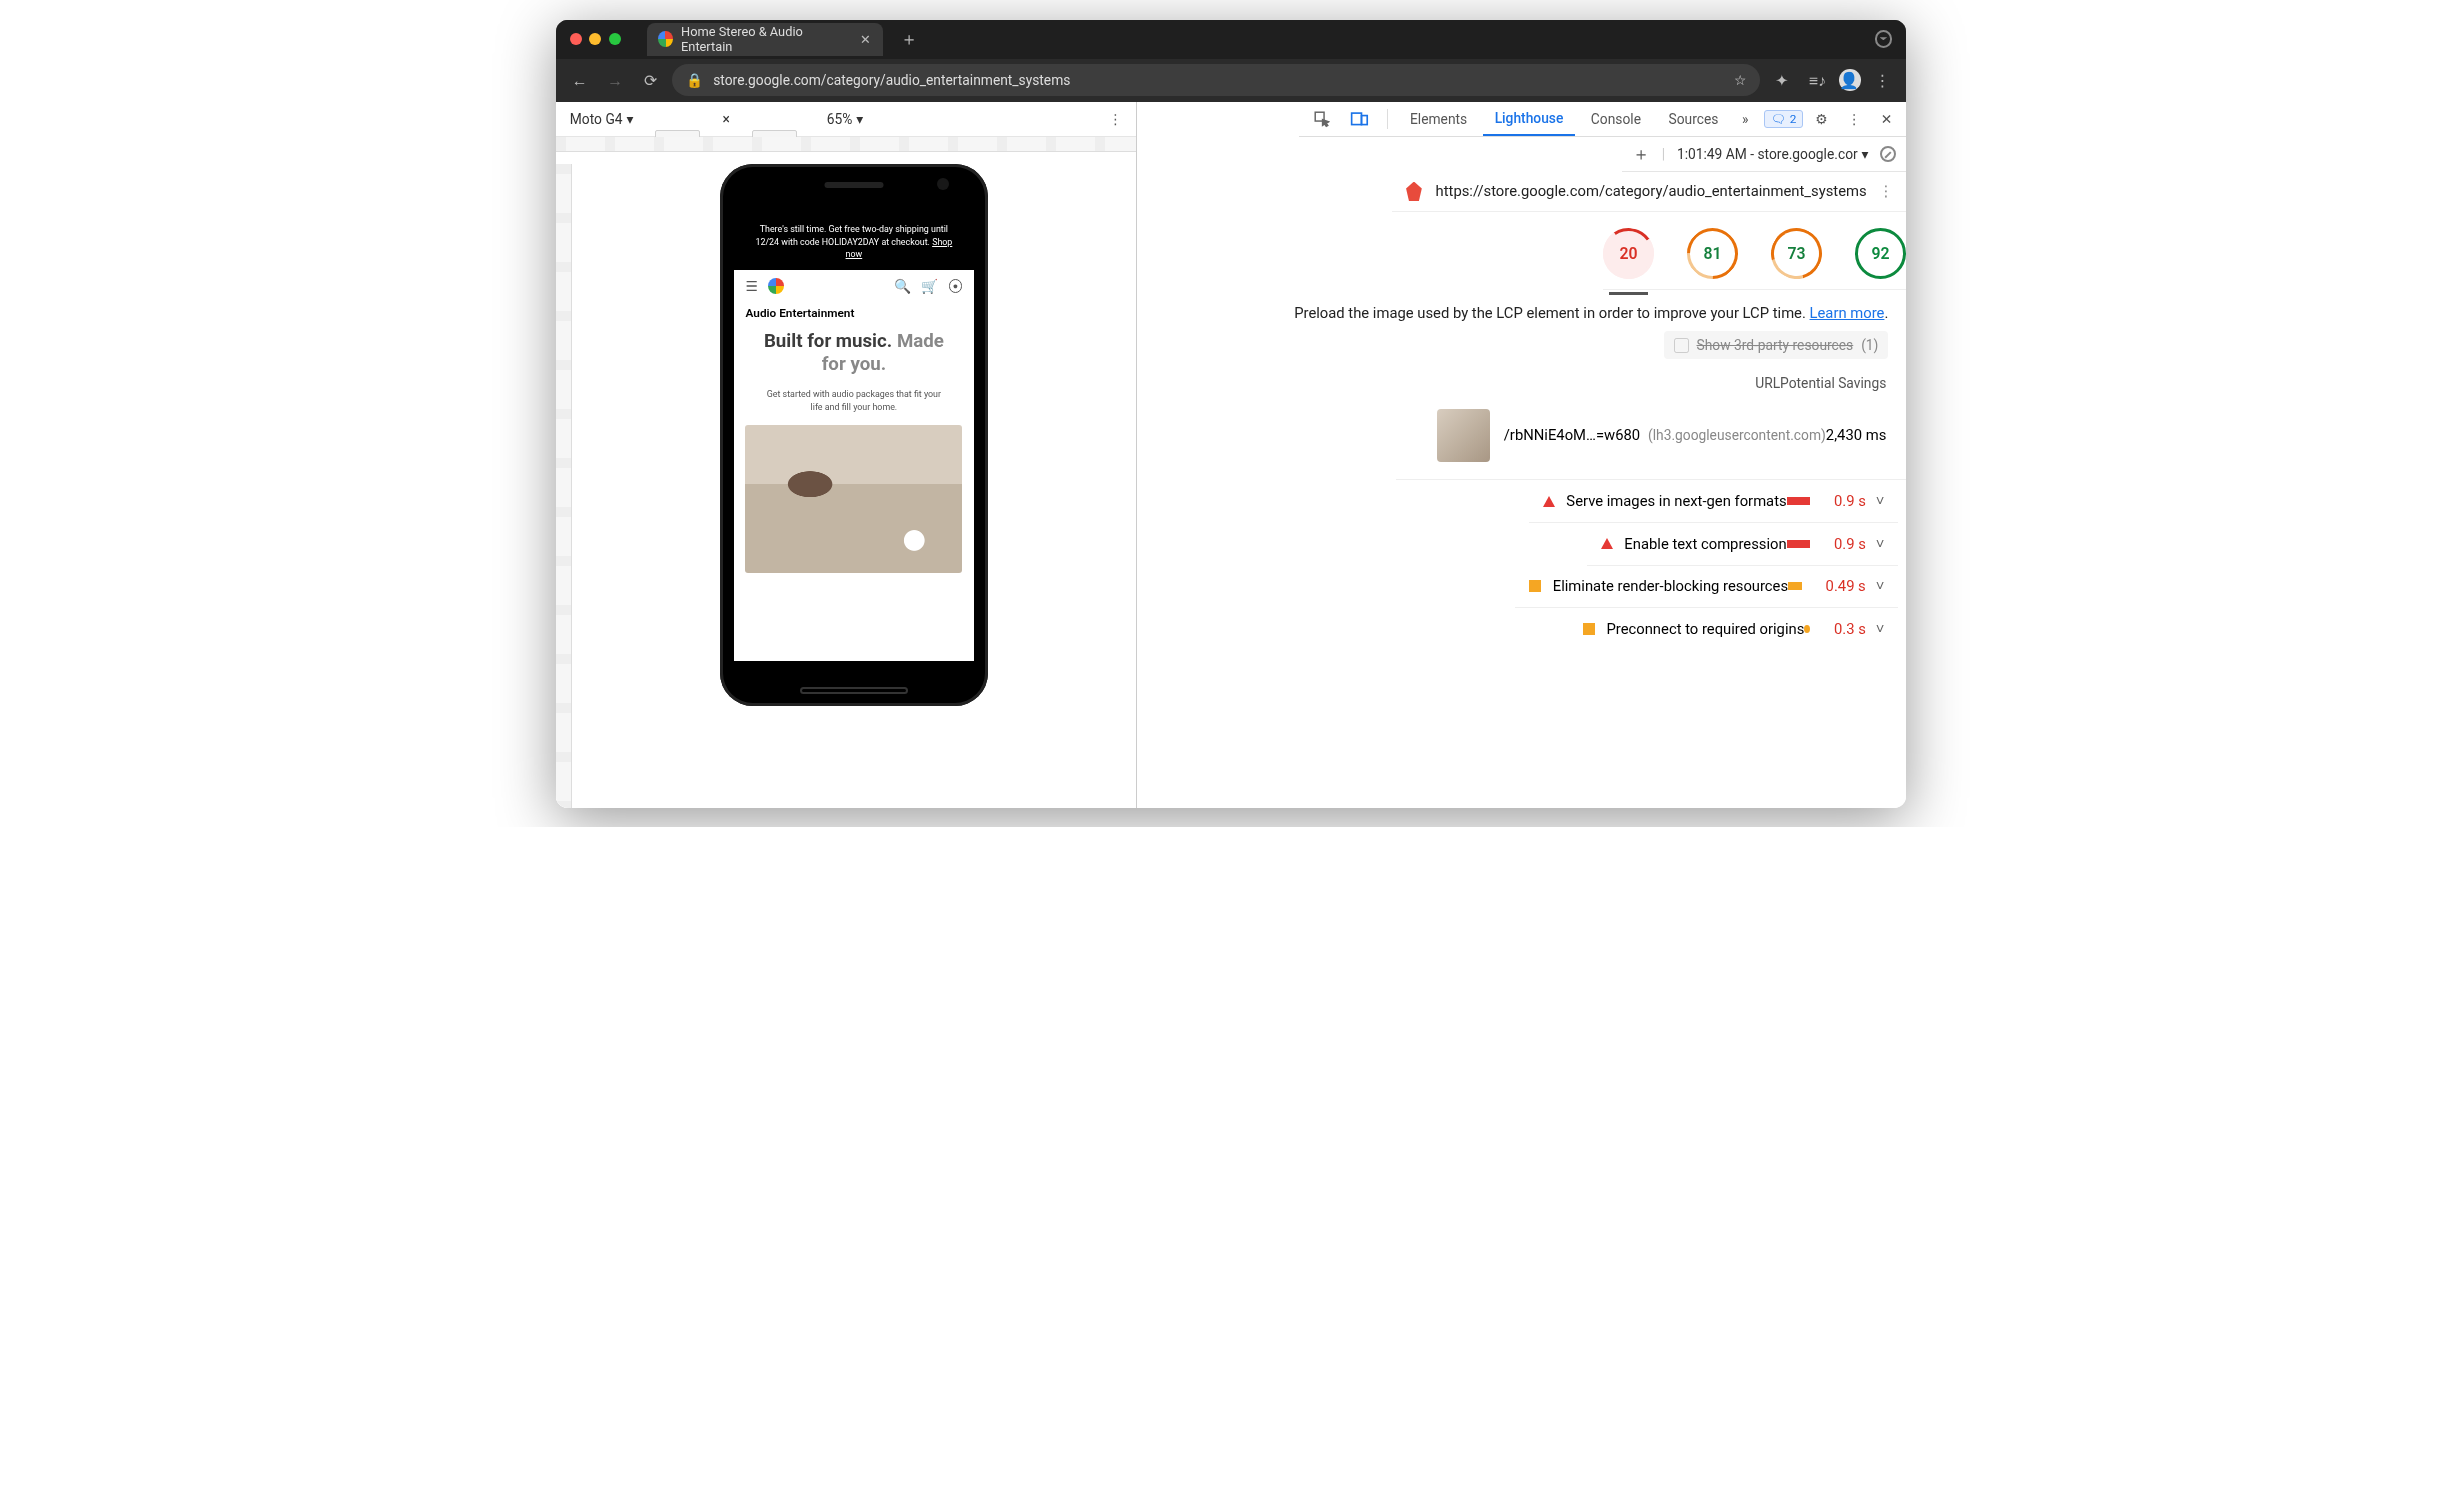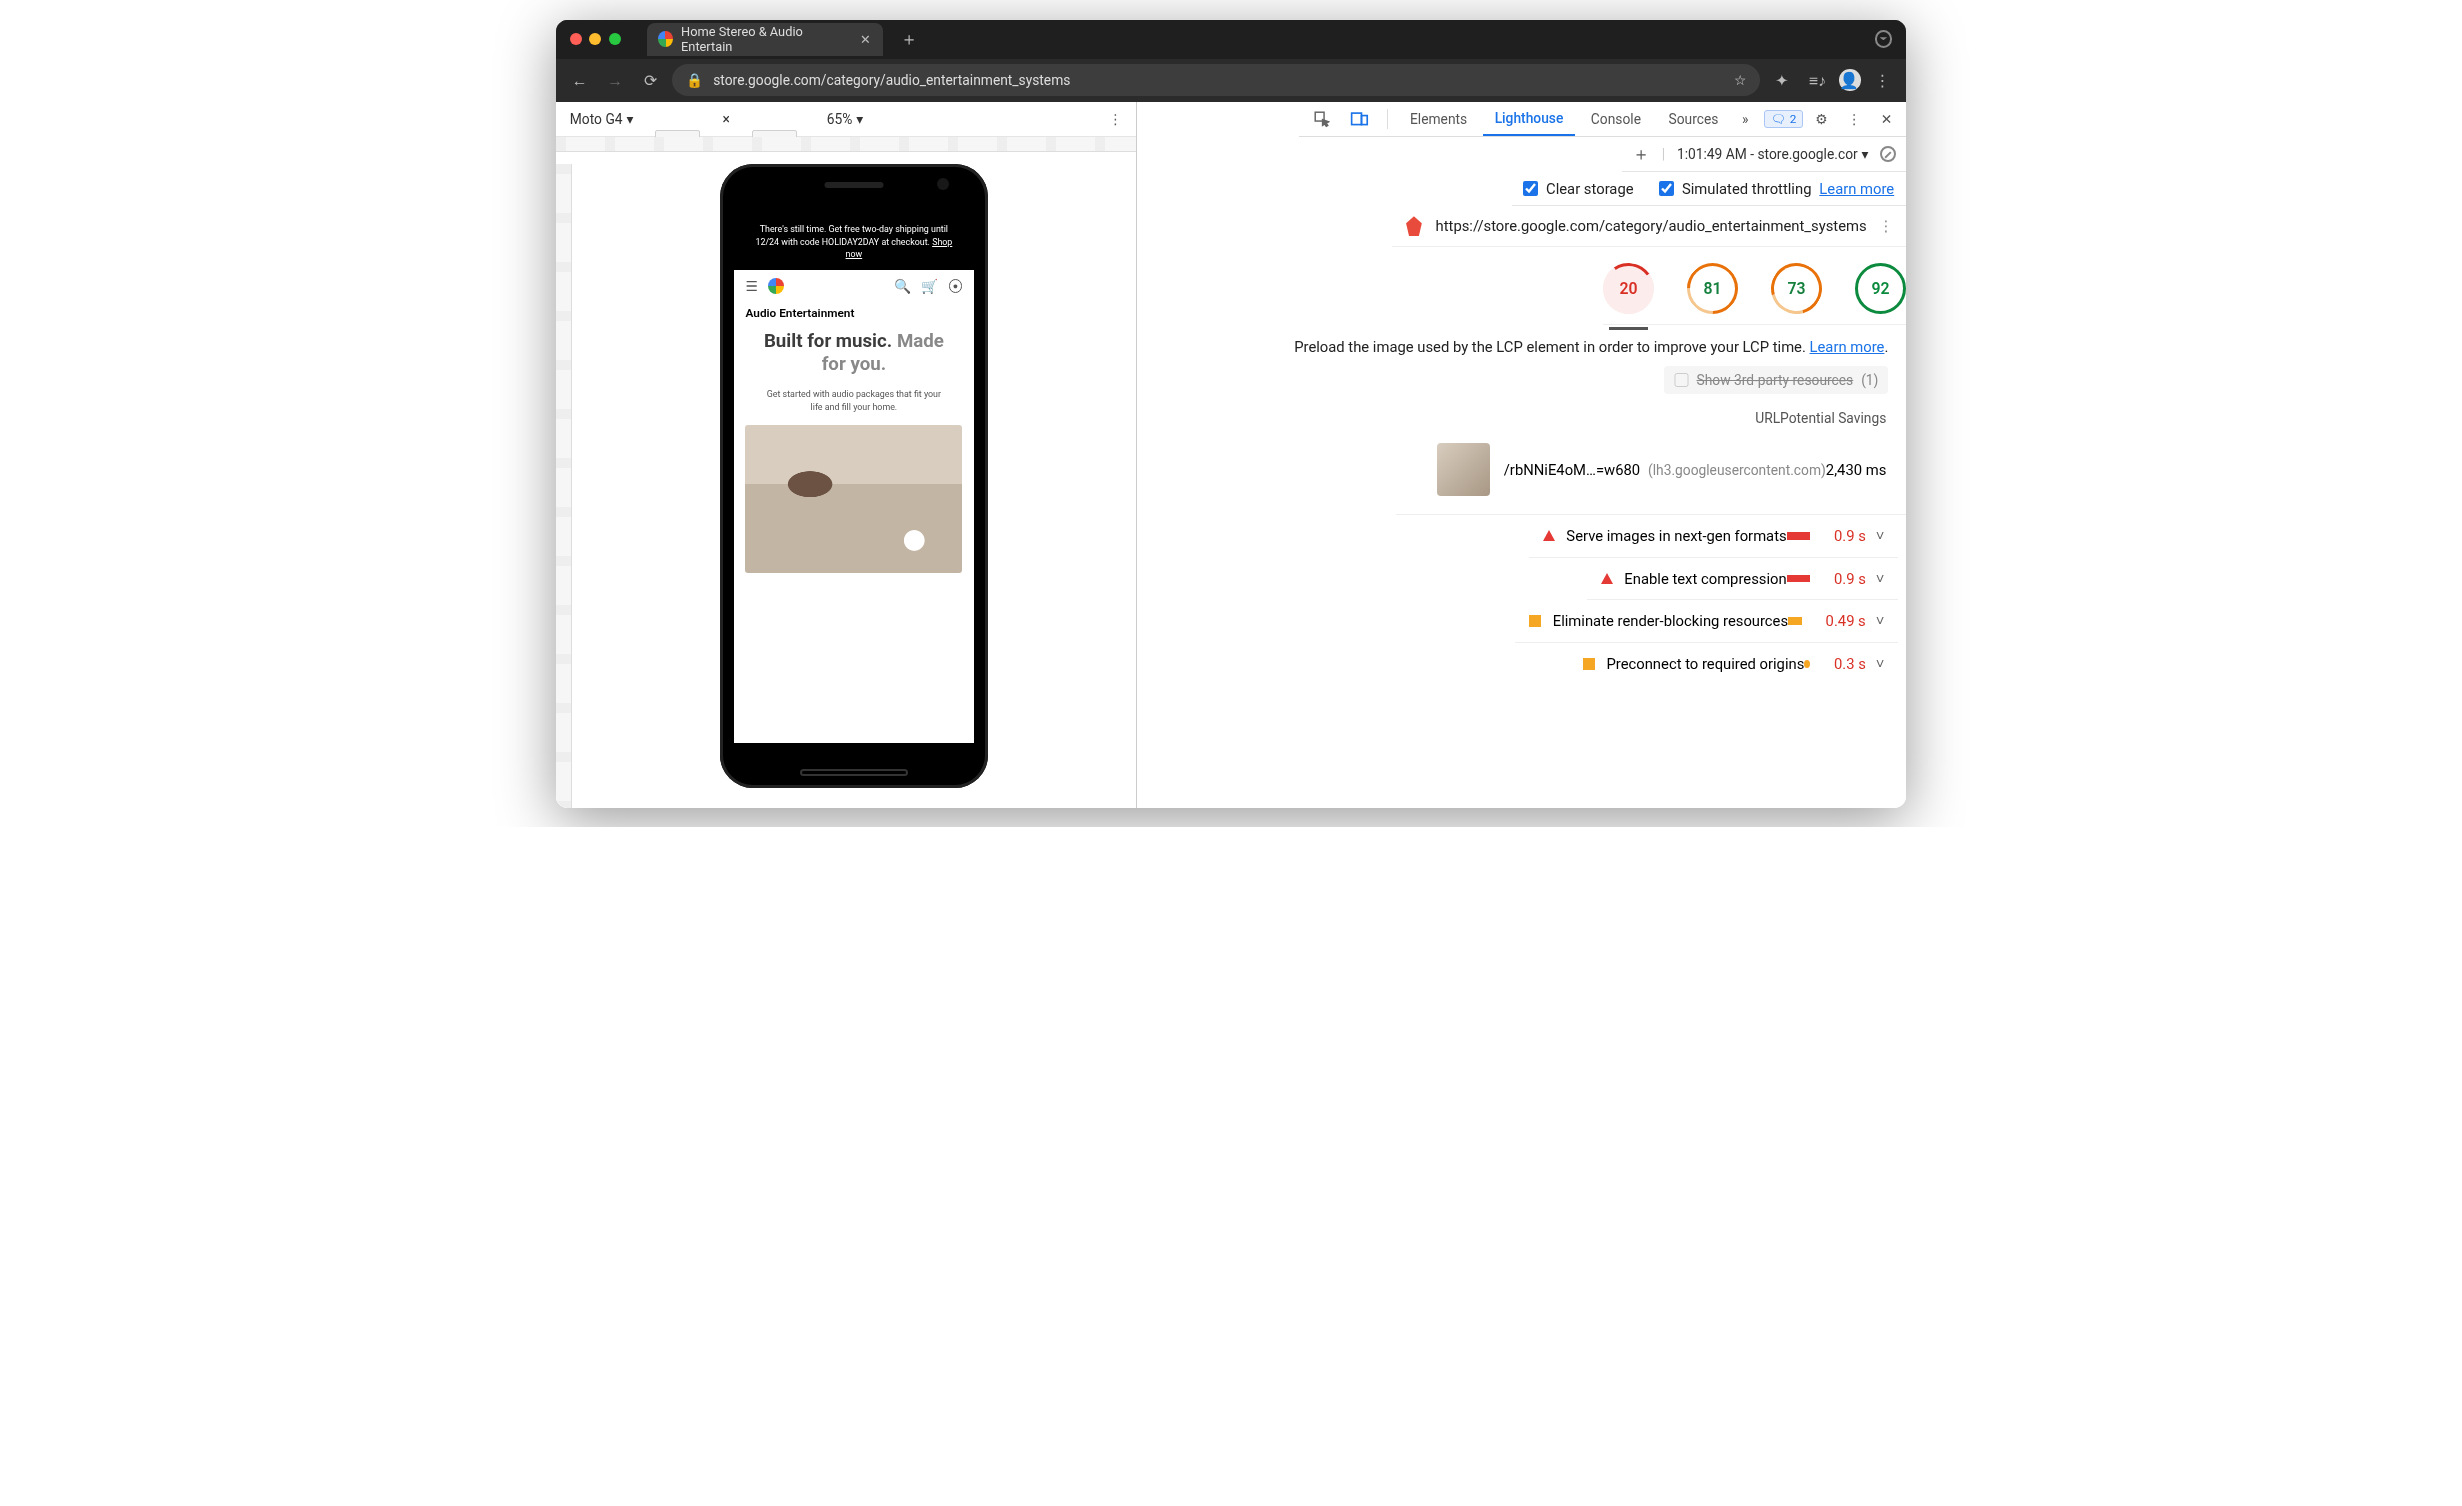--- a/index.html
+++ b/index.html
@@ -26,21 +26,21 @@
   .left-pane { width: 581px; background:#fff; display:flex; flex-direction:column; border-right:1px solid #ccc; }
   .dev-toolbar { display:flex; align-items:center; height:35px; padding:0 13.8px; gap:22px; border-bottom:1px solid #e5e5e5; font-size:13.8px; color:#333; }
   .dev-select { display:flex; align-items:center; gap:3.9px; }
   .dim-inp { width:45px; height:23.6px; border:1px solid #d0d0d0; background:#f5f5f5; text-align:center; font-size:12.8px; color:#555; border-radius:2px;margin-top:47px; }
   .dev-toolbar .spacer{flex:1}
   .ruler { height:15.8px; background:repeating-linear-gradient(90deg,#eee 0 9.9px,#f6f6f6 9.9px 49px); border-bottom:1px solid #ddd; }
   .device-stage { flex:1; display:flex; align-items:flex-start; justify-content:center; padding-top:11.8px; background:#fff; overflow:hidden; }
   .ruler-v { width:15.8px; background:repeating-linear-gradient(180deg,#eee 0 9.9px,#f6f6f6 9.9px 49px); border-right:1px solid #ddd; align-self:stretch; }
   .device-wrap { flex:1; display:flex; justify-content:center; }
   
-  .phone { width: 268px; height: 624px; background:#000; border-radius: 33px; padding: 49px 13.8px 45px 13.8px; position:relative; box-shadow: inset 0 0 0 3px #222; }
+  .phone { width: 268px; height: 542px; background:#000; border-radius: 33px; padding: 49px 13.8px 45px 13.8px; position:relative; box-shadow: inset 0 0 0 3px #222; }
   .phone:before { content:""; position:absolute; top:17.7px; left:50%; transform:translateX(-50%); width:59px; height:5.9px; background:#222; border-radius:3px; }
   .phone .cam { position:absolute; top:13.8px; right:39px; width:11.8px; height:11.8px; background:#181818; border-radius:50%; }
   .phone .home { position:absolute; bottom:11.8px; left:50%; transform:translateX(-50%); width:108px; height:7.9px; border:2px solid #333; border-radius:5.9px; }
   .screen { width:100%; height:100%; background:#fff; overflow:hidden; display:flex; flex-direction:column; font-size:10.8px; }
   .banner { background:#000; color:#fff; text-align:center; padding:9.9px 13.8px; font-size:8.9px; line-height:1.4; }
   .banner .u { text-decoration:underline; }
   .app-bar { display:flex; align-items:center; padding:7.9px 11.8px; gap:9.9px; }
   .app-bar .glogo { width:15.8px; height:15.8px; }
   .app-bar .sp{flex:1}
   .app-bar .mi { color:#555; font-size:13.8px; }
@@ -233,28 +233,20 @@
       <div class="sub-bar">
         <span class="plus">＋</span>
         <span class="sep">|</span>
         <span class="dev-select">
           <span>1:01:49 AM - store.google.cor</span>
           <span>▾</span>
         </span>
         <span class="stop"></span>
       </div>
 
-      <div class="chk-row">
-        <input type="checkbox" class="chk" checked="" style="">
-        <span>Clear storage</span>
-        <span style="width:9.9px"></span>
-        <input type="checkbox" class="chk" checked="" style="">
-        <span>Simulated throttling</span>
-        <a href="#">Learn more</a>
-      </div>
 
       <div class="url-row">
         <span class="lh-ic"></span>
         <span>https://store.google.com/category/audio_entertainment_systems</span>
         <span class="kebab">⋮</span>
       </div>
 
       <div class="scores">
         <div class="score s1 active">
             <span>20</span>

